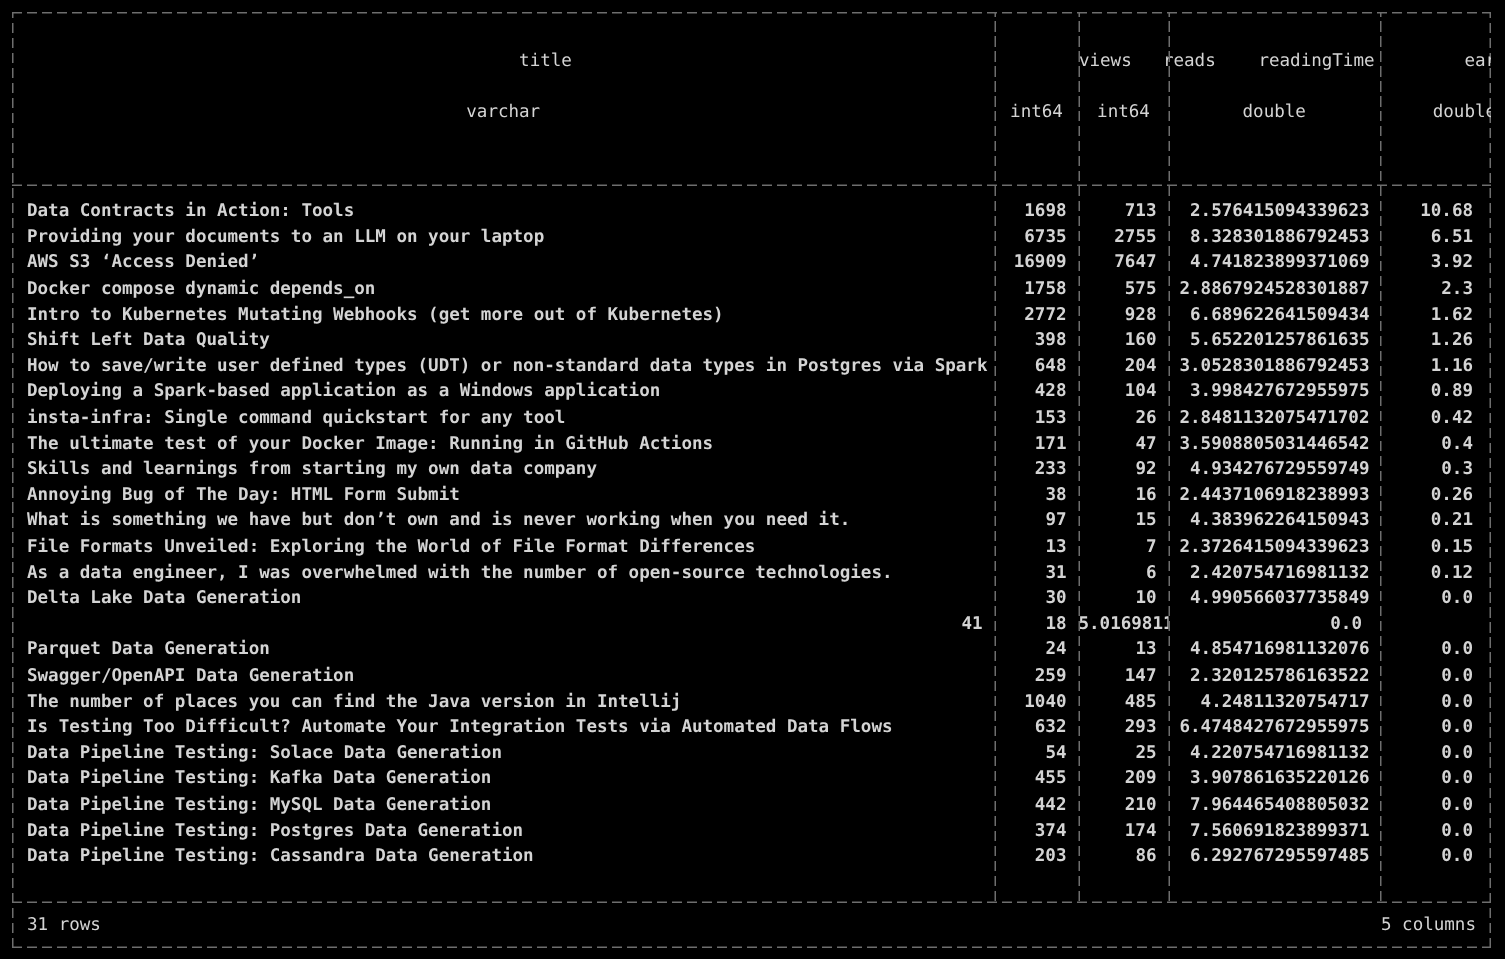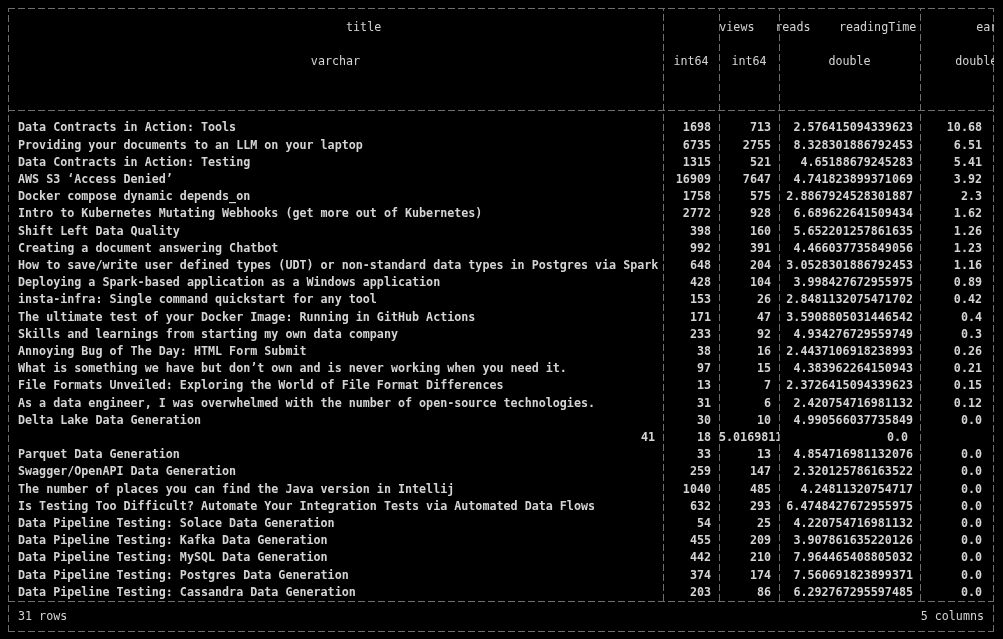--- a/index.html
+++ b/index.html
@@ -98,27 +98,20 @@
           <div class="td col4">10.68</div>
         </div>
         <div class="tr grid-row">
           <div class="td col0">Providing your documents to an LLM on your laptop</div>
           <div class="td col1">6735</div>
           <div class="td col2">2755</div>
           <div class="td col3">8.328301886792453</div>
           <div class="td col4">6.51</div>
         </div>
         <div class="tr grid-row">
-          <div class="td col0">Data Contracts in Action: Testing</div>
-          <div class="td col1">1315</div>
-          <div class="td col2">521</div>
-          <div class="td col3">4.65188679245283</div>
-          <div class="td col4">5.41</div>
-        </div>
-        <div class="tr grid-row">
           <div class="td col0">AWS S3 ‘Access Denied’</div>
           <div class="td col1">16909</div>
           <div class="td col2">7647</div>
           <div class="td col3">4.741823899371069</div>
           <div class="td col4">3.92</div>
         </div>
         <div class="tr grid-row">
           <div class="td col0">Docker compose dynamic depends_on</div>
           <div class="td col1">1758</div>
           <div class="td col2">575</div>
@@ -133,27 +126,20 @@
           <div class="td col4">1.62</div>
         </div>
         <div class="tr grid-row">
           <div class="td col0">Shift Left Data Quality</div>
           <div class="td col1">398</div>
           <div class="td col2">160</div>
           <div class="td col3">5.652201257861635</div>
           <div class="td col4">1.26</div>
         </div>
         <div class="tr grid-row">
-          <div class="td col0">Creating a document answering Chatbot</div>
-          <div class="td col1">992</div>
-          <div class="td col2">391</div>
-          <div class="td col3">4.466037735849056</div>
-          <div class="td col4">1.23</div>
-        </div>
-        <div class="tr grid-row">
           <div class="td col0">How to save/write user defined types (UDT) or non-standard data types in Postgres via Spark</div>
           <div class="td col1">648</div>
           <div class="td col2">204</div>
           <div class="td col3">3.0528301886792453</div>
           <div class="td col4">1.16</div>
         </div>
         <div class="tr grid-row">
           <div class="td col0">Deploying a Spark-based application as a Windows application</div>
           <div class="td col1">428</div>
           <div class="td col2">104</div>
@@ -217,21 +203,21 @@
           <div class="td col4">0.0</div>
         </div>
         <div class="tr grid-row">
           <div class="td col1">41</div>
           <div class="td col2">18</div>
           <div class="td col3">5.016981132075472</div>
           <div class="td col4">0.0</div>
         </div>
         <div class="tr grid-row">
           <div class="td col0">Parquet Data Generation</div>
-          <div class="td col1">33</div>
+          <div class="td col1">24</div>
           <div class="td col2">13</div>
           <div class="td col3">4.854716981132076</div>
           <div class="td col4">0.0</div>
         </div>
         <div class="tr grid-row">
           <div class="td col0">Swagger/OpenAPI Data Generation</div>
           <div class="td col1">259</div>
           <div class="td col2">147</div>
           <div class="td col3">2.320125786163522</div>
           <div class="td col4">0.0</div>

